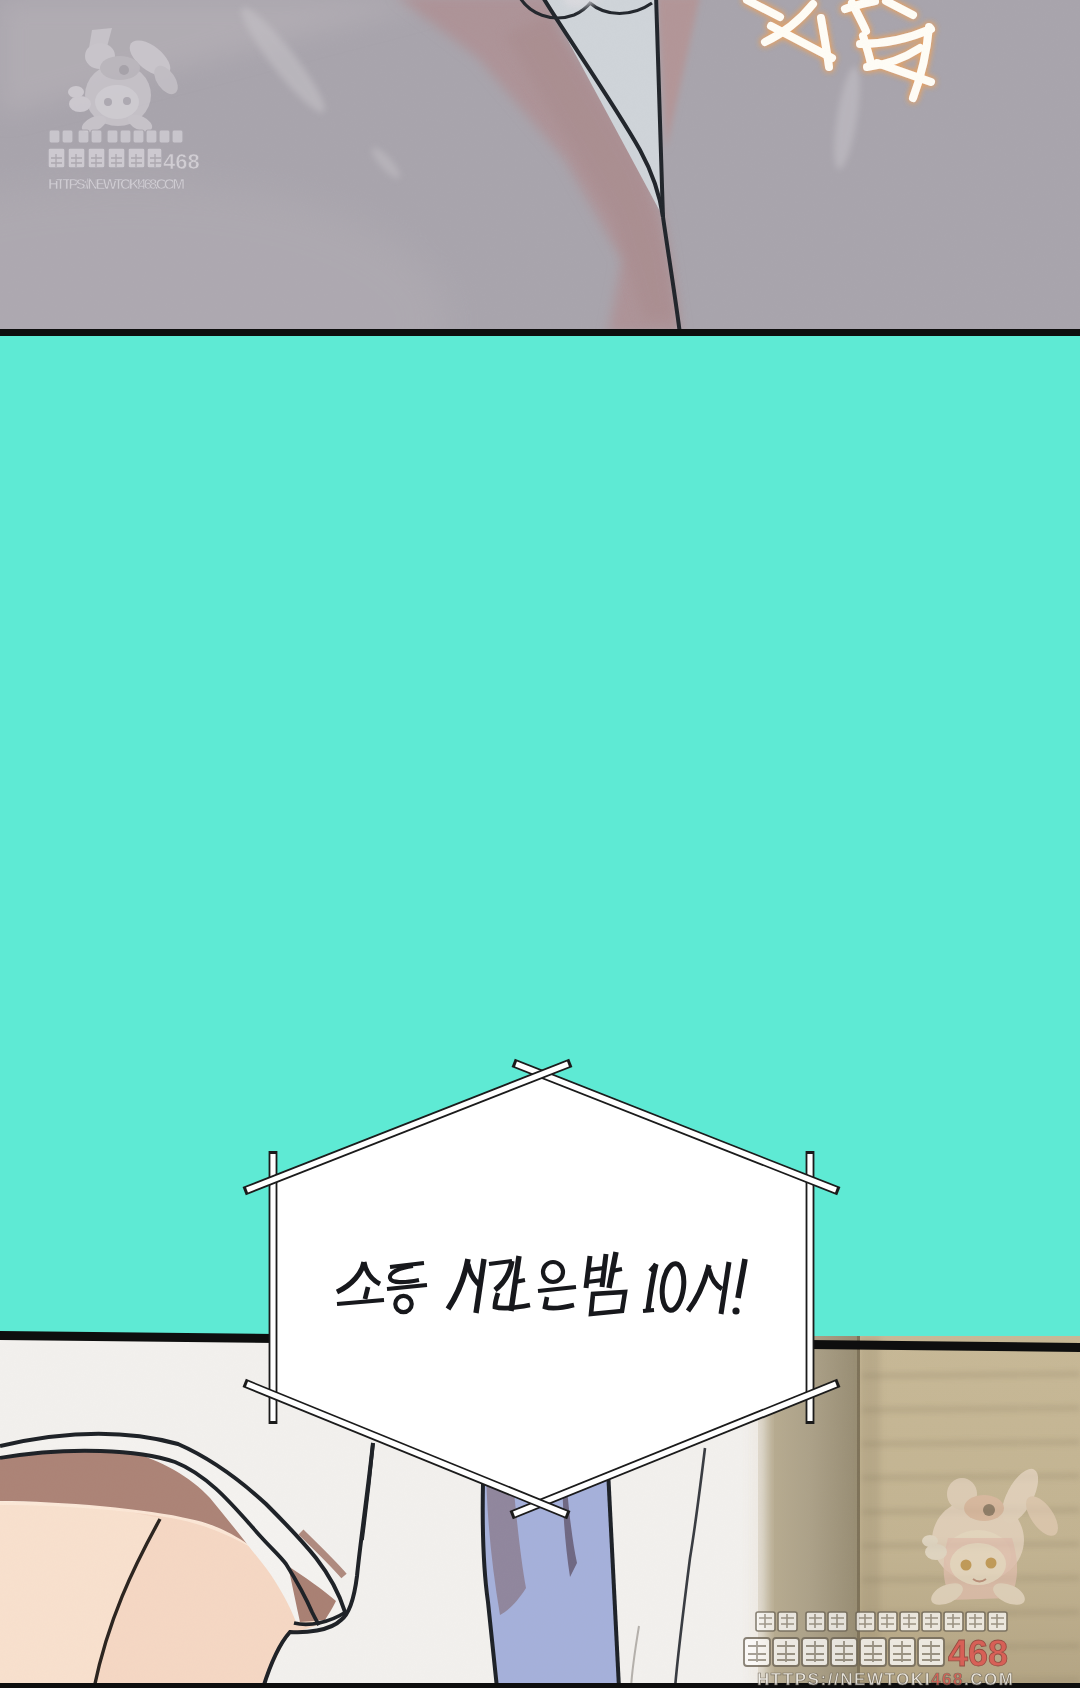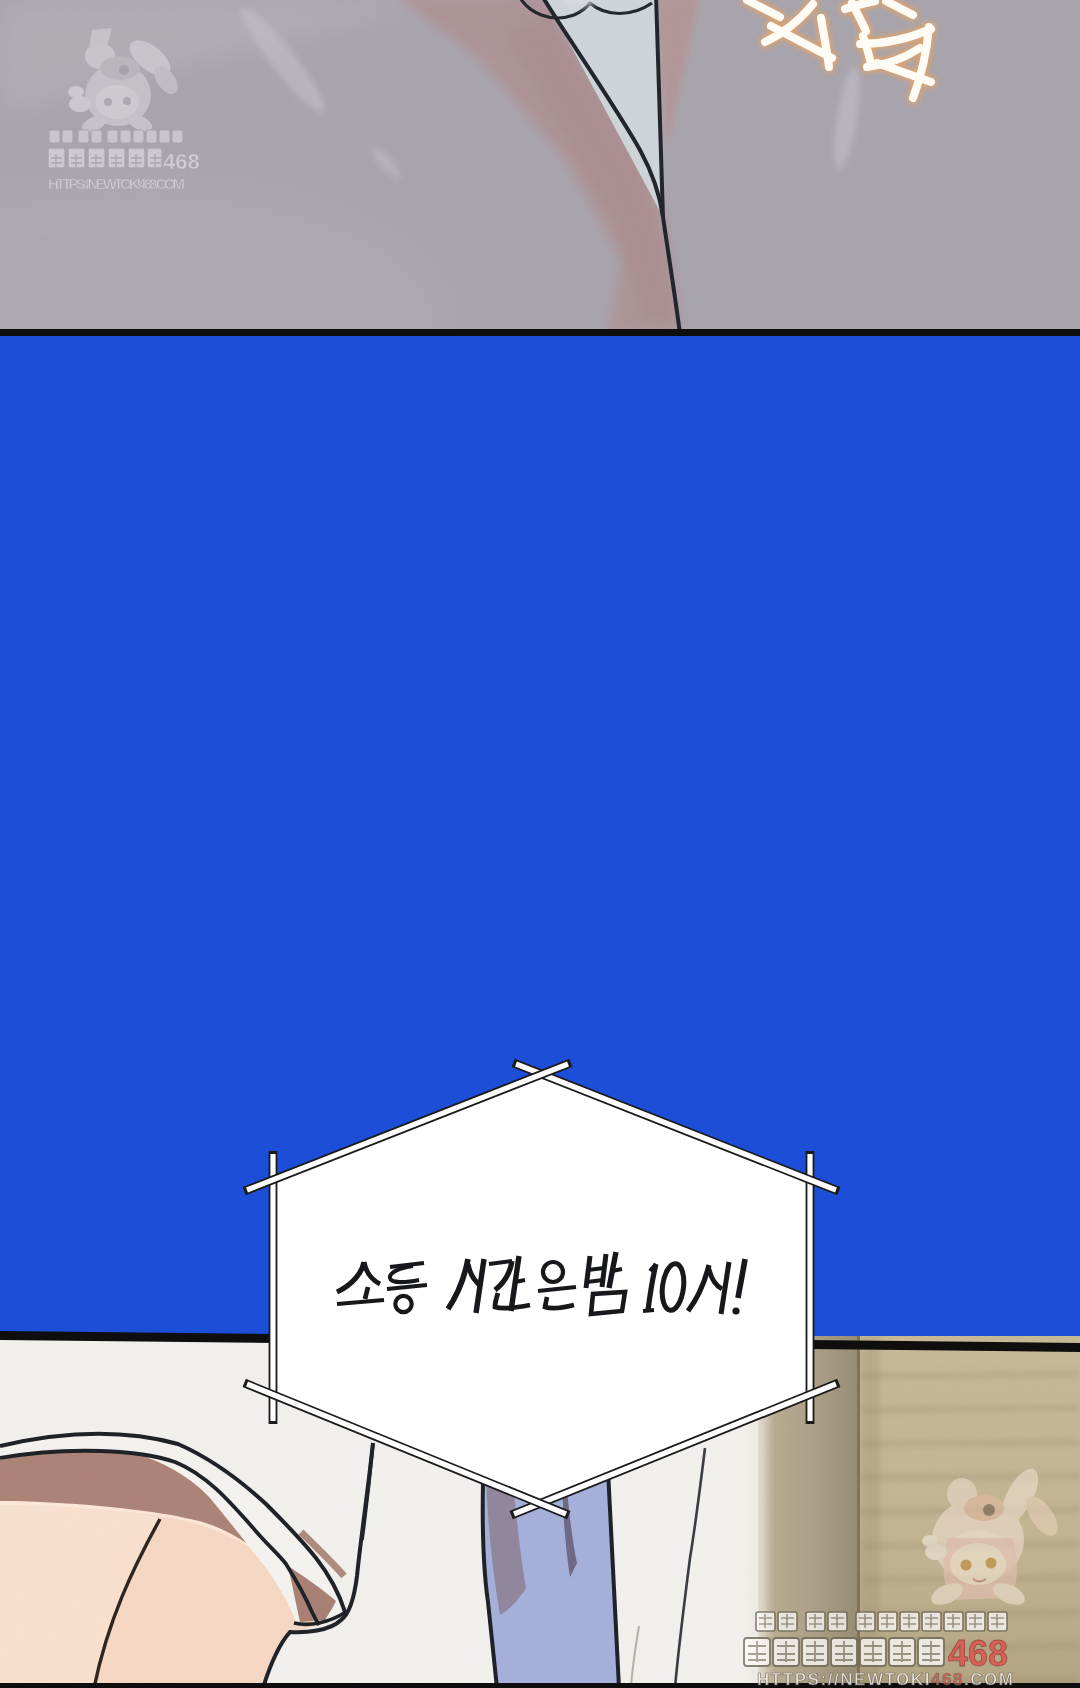--- a/index.html
+++ b/index.html
@@ -1,16 +1,16 @@
 <!DOCTYPE html>
 <html><head>
 <meta charset="utf-8">
 <style>
   html,body{margin:0;padding:0;background:#ffffff;}
-  #page{position:relative;width:1080px;height:1688px;overflow:hidden;background:#1d4ed8;font-family:"Liberation Sans",sans-serif;}
+  #page{position:relative;width:1080px;height:1688px;overflow:hidden;background:#5eead4;font-family:"Liberation Sans",sans-serif;}
   svg{display:block;}
 </style>
 </head>
 <body>
 <div id="page">
 <svg width="1080" height="1688" viewBox="0 0 1080 1688" xmlns="http://www.w3.org/2000/svg">
 <defs>
   <filter id="b3" x="-50%" y="-50%" width="200%" height="200%">
           <feGaussianBlur stdDeviation="3"></feGaussianBlur>
         </filter>

